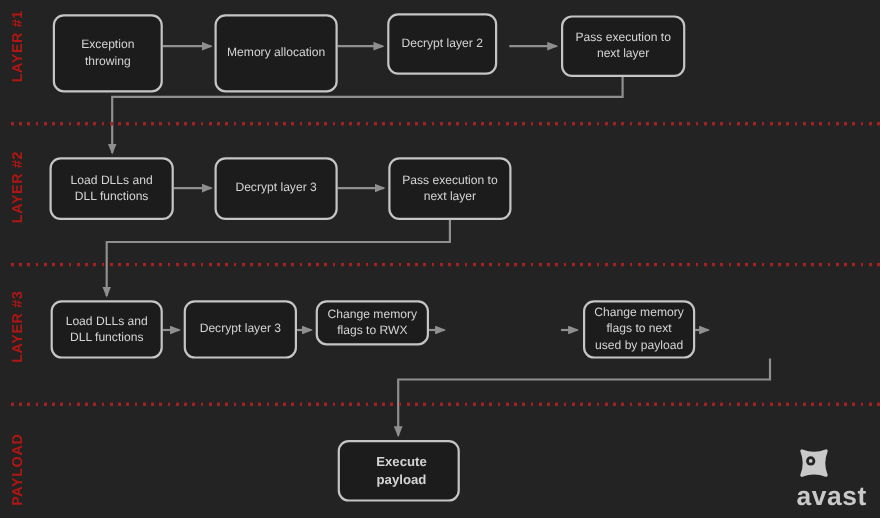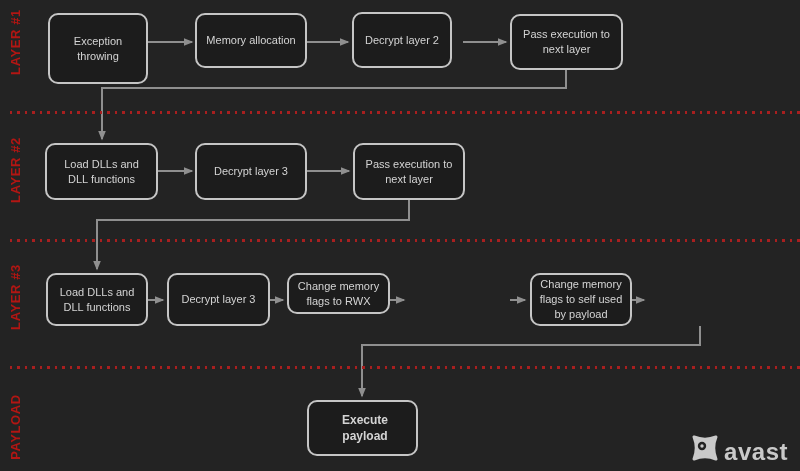--- a/index.html
+++ b/index.html
@@ -24,21 +24,21 @@
   }
   .rot-label{
     position:absolute;width:130px;height:18px;
     transform:rotate(-90deg);
     color:#b21613;font-weight:bold;font-size:13px;
     letter-spacing:0.6px;text-align:center;
     text-transform:uppercase;
   }
   .logo{
     position:absolute;right:12px;bottom:7px;
-    display:flex;align-items:flex-end;gap:3px;
+    display:flex;align-items:flex-start;gap:3px;flex-direction:column;
   }
   .logo-text{
     color:#c9c9c9;font-size:24px;font-weight:bold;
     letter-spacing:0.5px;line-height:1;
   }
 </style>
 </head>
 <body>
 
 <div class="canvas">
@@ -75,32 +75,32 @@
   <div class="sep" style="top:111px"></div>
   <div class="sep" style="top:239px"></div>
   <div class="sep" style="top:366px"></div>
 
   <div class="rot-label" style="left:-48px;top:33px">LAYER #1</div>
   <div class="rot-label" style="left:-48px;top:161px">LAYER #2</div>
   <div class="rot-label" style="left:-48px;top:288px">LAYER #3</div>
   <div class="rot-label" style="left:-48px;top:418px">PAYLOAD</div>
 
   <div class="box" style="left:48px;top:13px;width:100px;height:71px">Exception throwing</div>
-  <div class="box" style="left:195px;top:13px;width:112px;height:55px">Memory allocation</div>
+  <div class="box" style="left:195px;top:13px;width:112px;height:71px">Memory allocation</div>
   <div class="box" style="left:352px;top:12px;width:100px;height:56px">Decrypt layer 2</div>
   <div class="box" style="left:510px;top:14px;width:113px;height:56px">Pass execution to next layer</div>
 
   <div class="box" style="left:45px;top:143px;width:113px;height:57px">Load DLLs and DLL functions</div>
   <div class="box" style="left:195px;top:143px;width:112px;height:57px">Decrypt layer 3</div>
   <div class="box" style="left:353px;top:143px;width:112px;height:57px">Pass execution to next layer</div>
 
   <div class="box" style="left:46px;top:273px;width:102px;height:53px">Load DLLs and DLL functions</div>
   <div class="box" style="left:167px;top:273px;width:103px;height:53px">Decrypt layer 3</div>
   <div class="box" style="left:287px;top:273px;width:103px;height:41px">Change memory flags to RWX</div>
-  <div class="box" style="left:530px;top:273px;width:102px;height:53px">Change memory flags to self used by payload</div>
+  <div class="box" style="left:530px;top:273px;width:102px;height:53px">Change memory flags to next used by payload</div>
 
   <div class="box bold" style="left:307px;top:400px;width:111px;height:56px">Execute payload</div>
 
   <div class="logo">
     <svg width="32" height="32" viewBox="0 0 32 32">
       <path d="M5,5 Q16,9.5 27,5 Q22.5,16 27,27 Q16,22.5 5,27 Q9.5,16 5,5 Z" fill="#c9c9c9" stroke="#c9c9c9" stroke-width="3" stroke-linejoin="round"></path>
       <circle cx="13" cy="14" r="4.2" fill="#232323"></circle>
       <circle cx="13" cy="14" r="1.7" fill="#c9c9c9"></circle>
     </svg>
     <span class="logo-text">avast</span>

